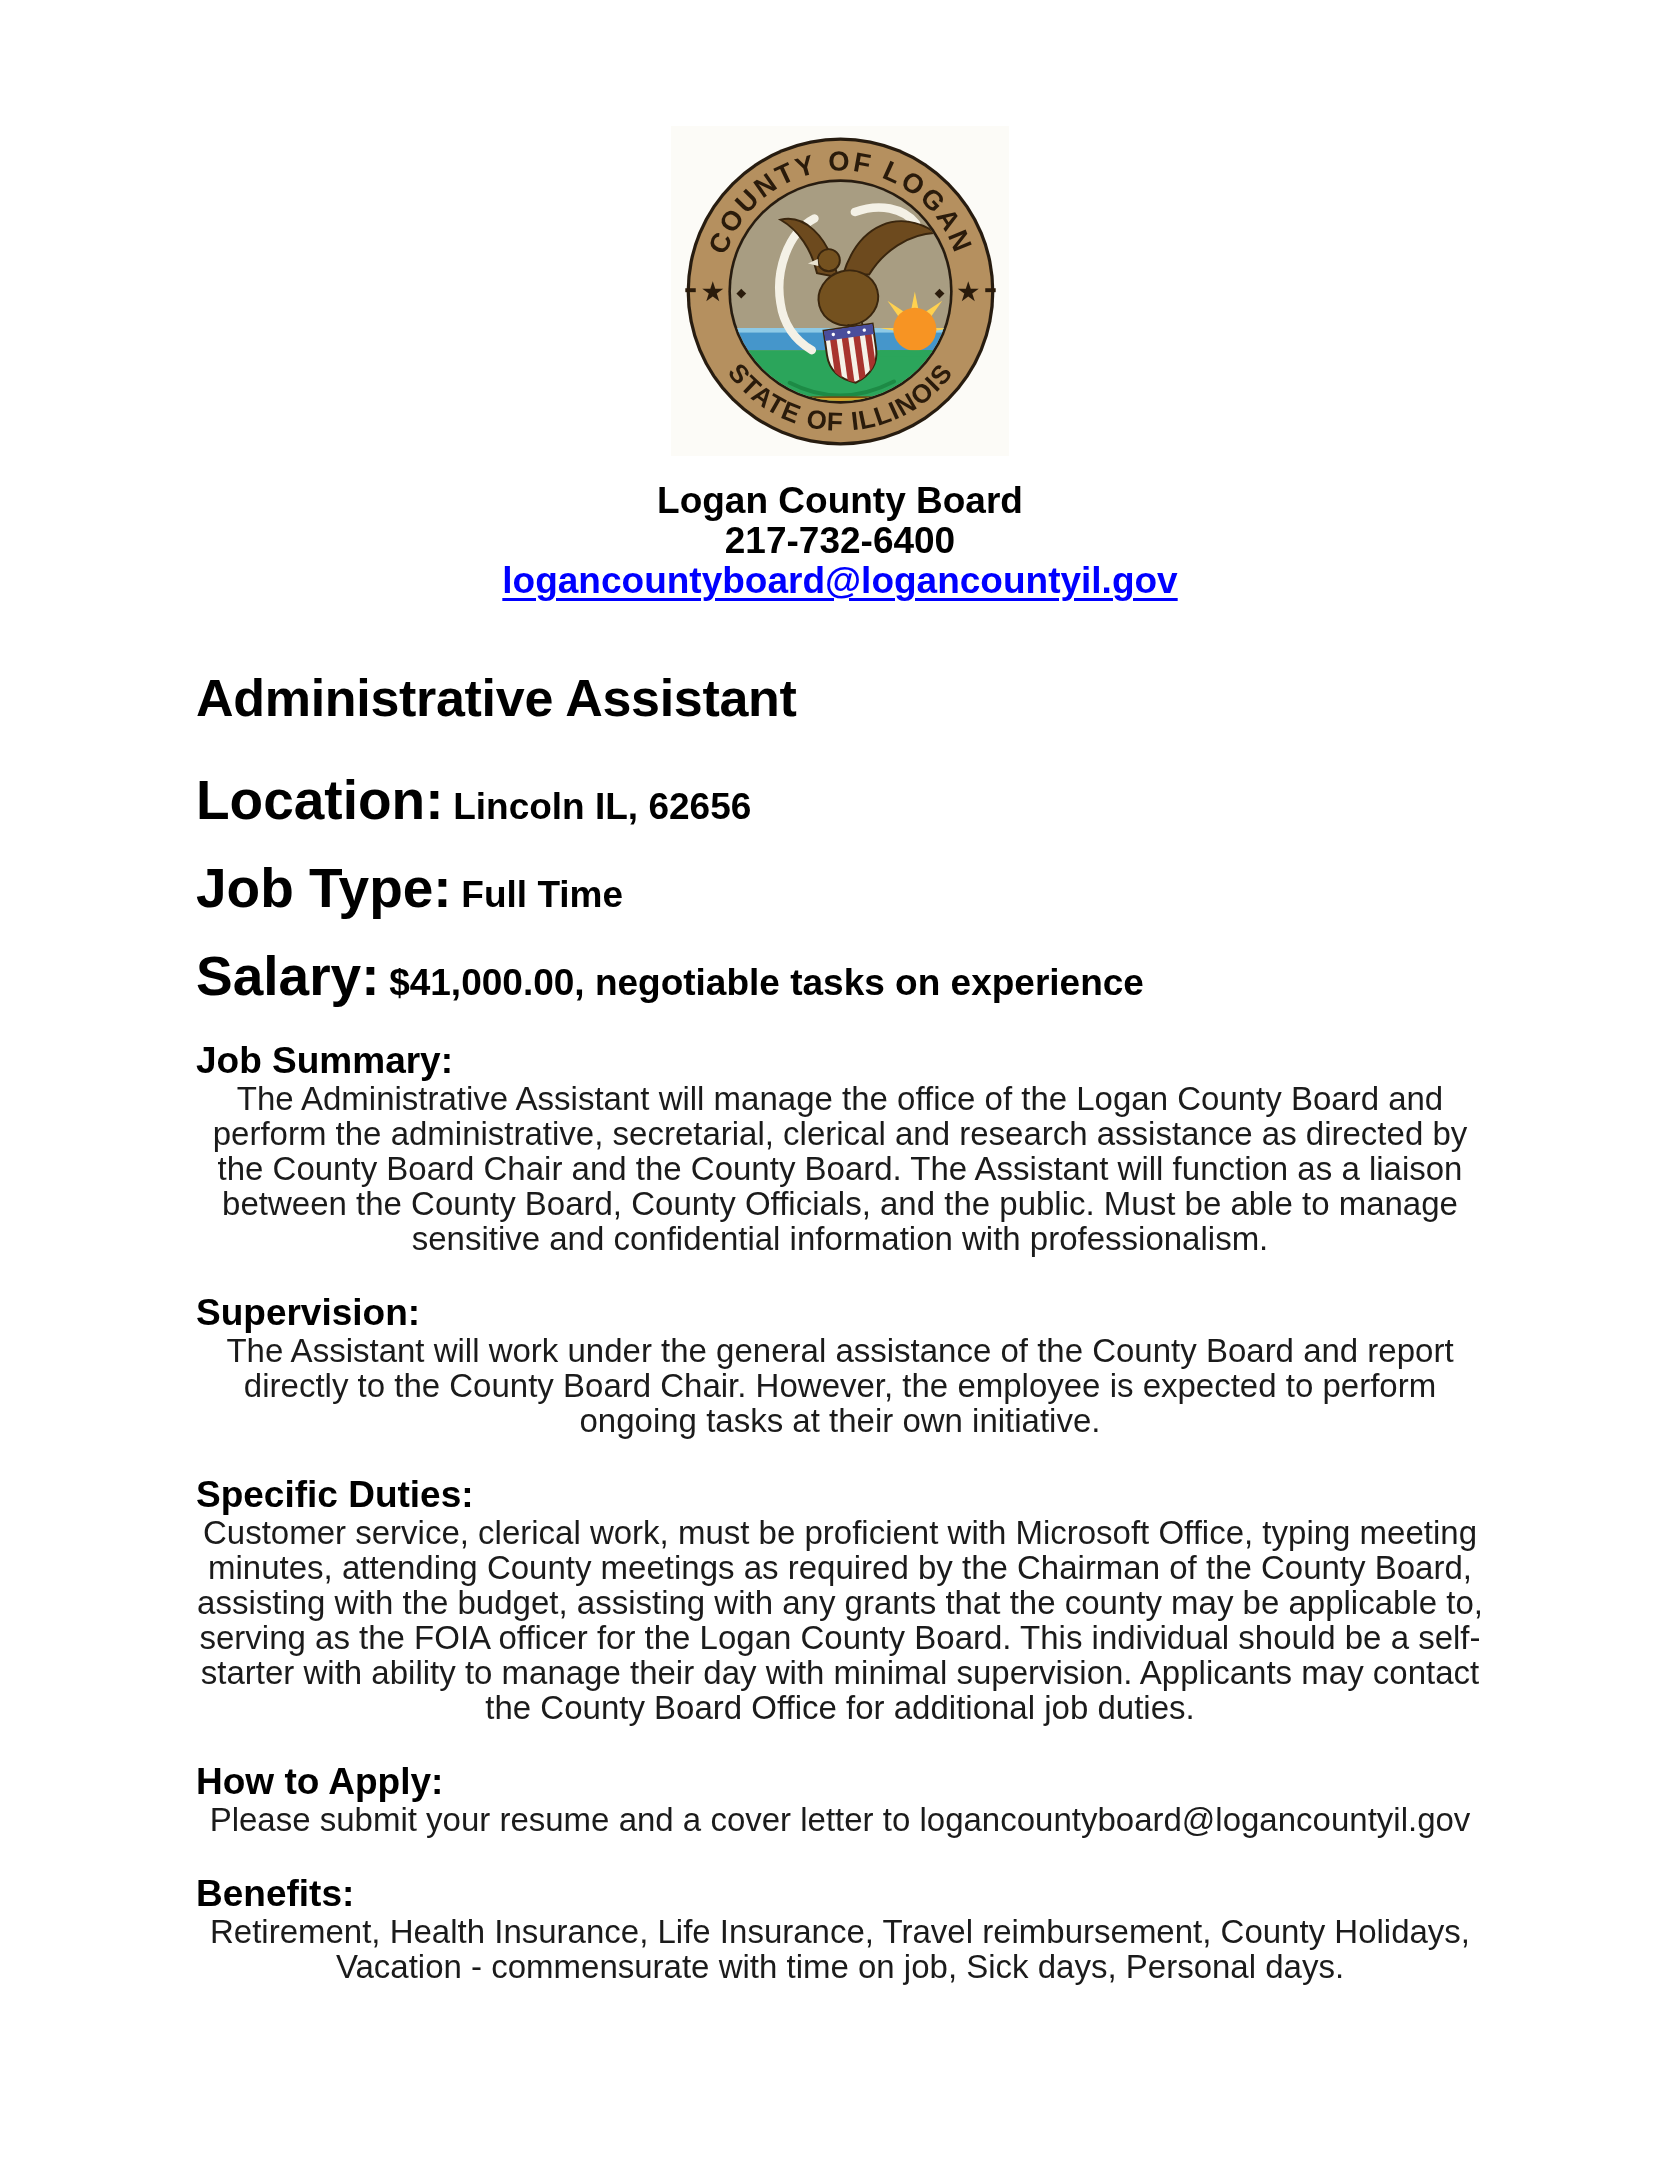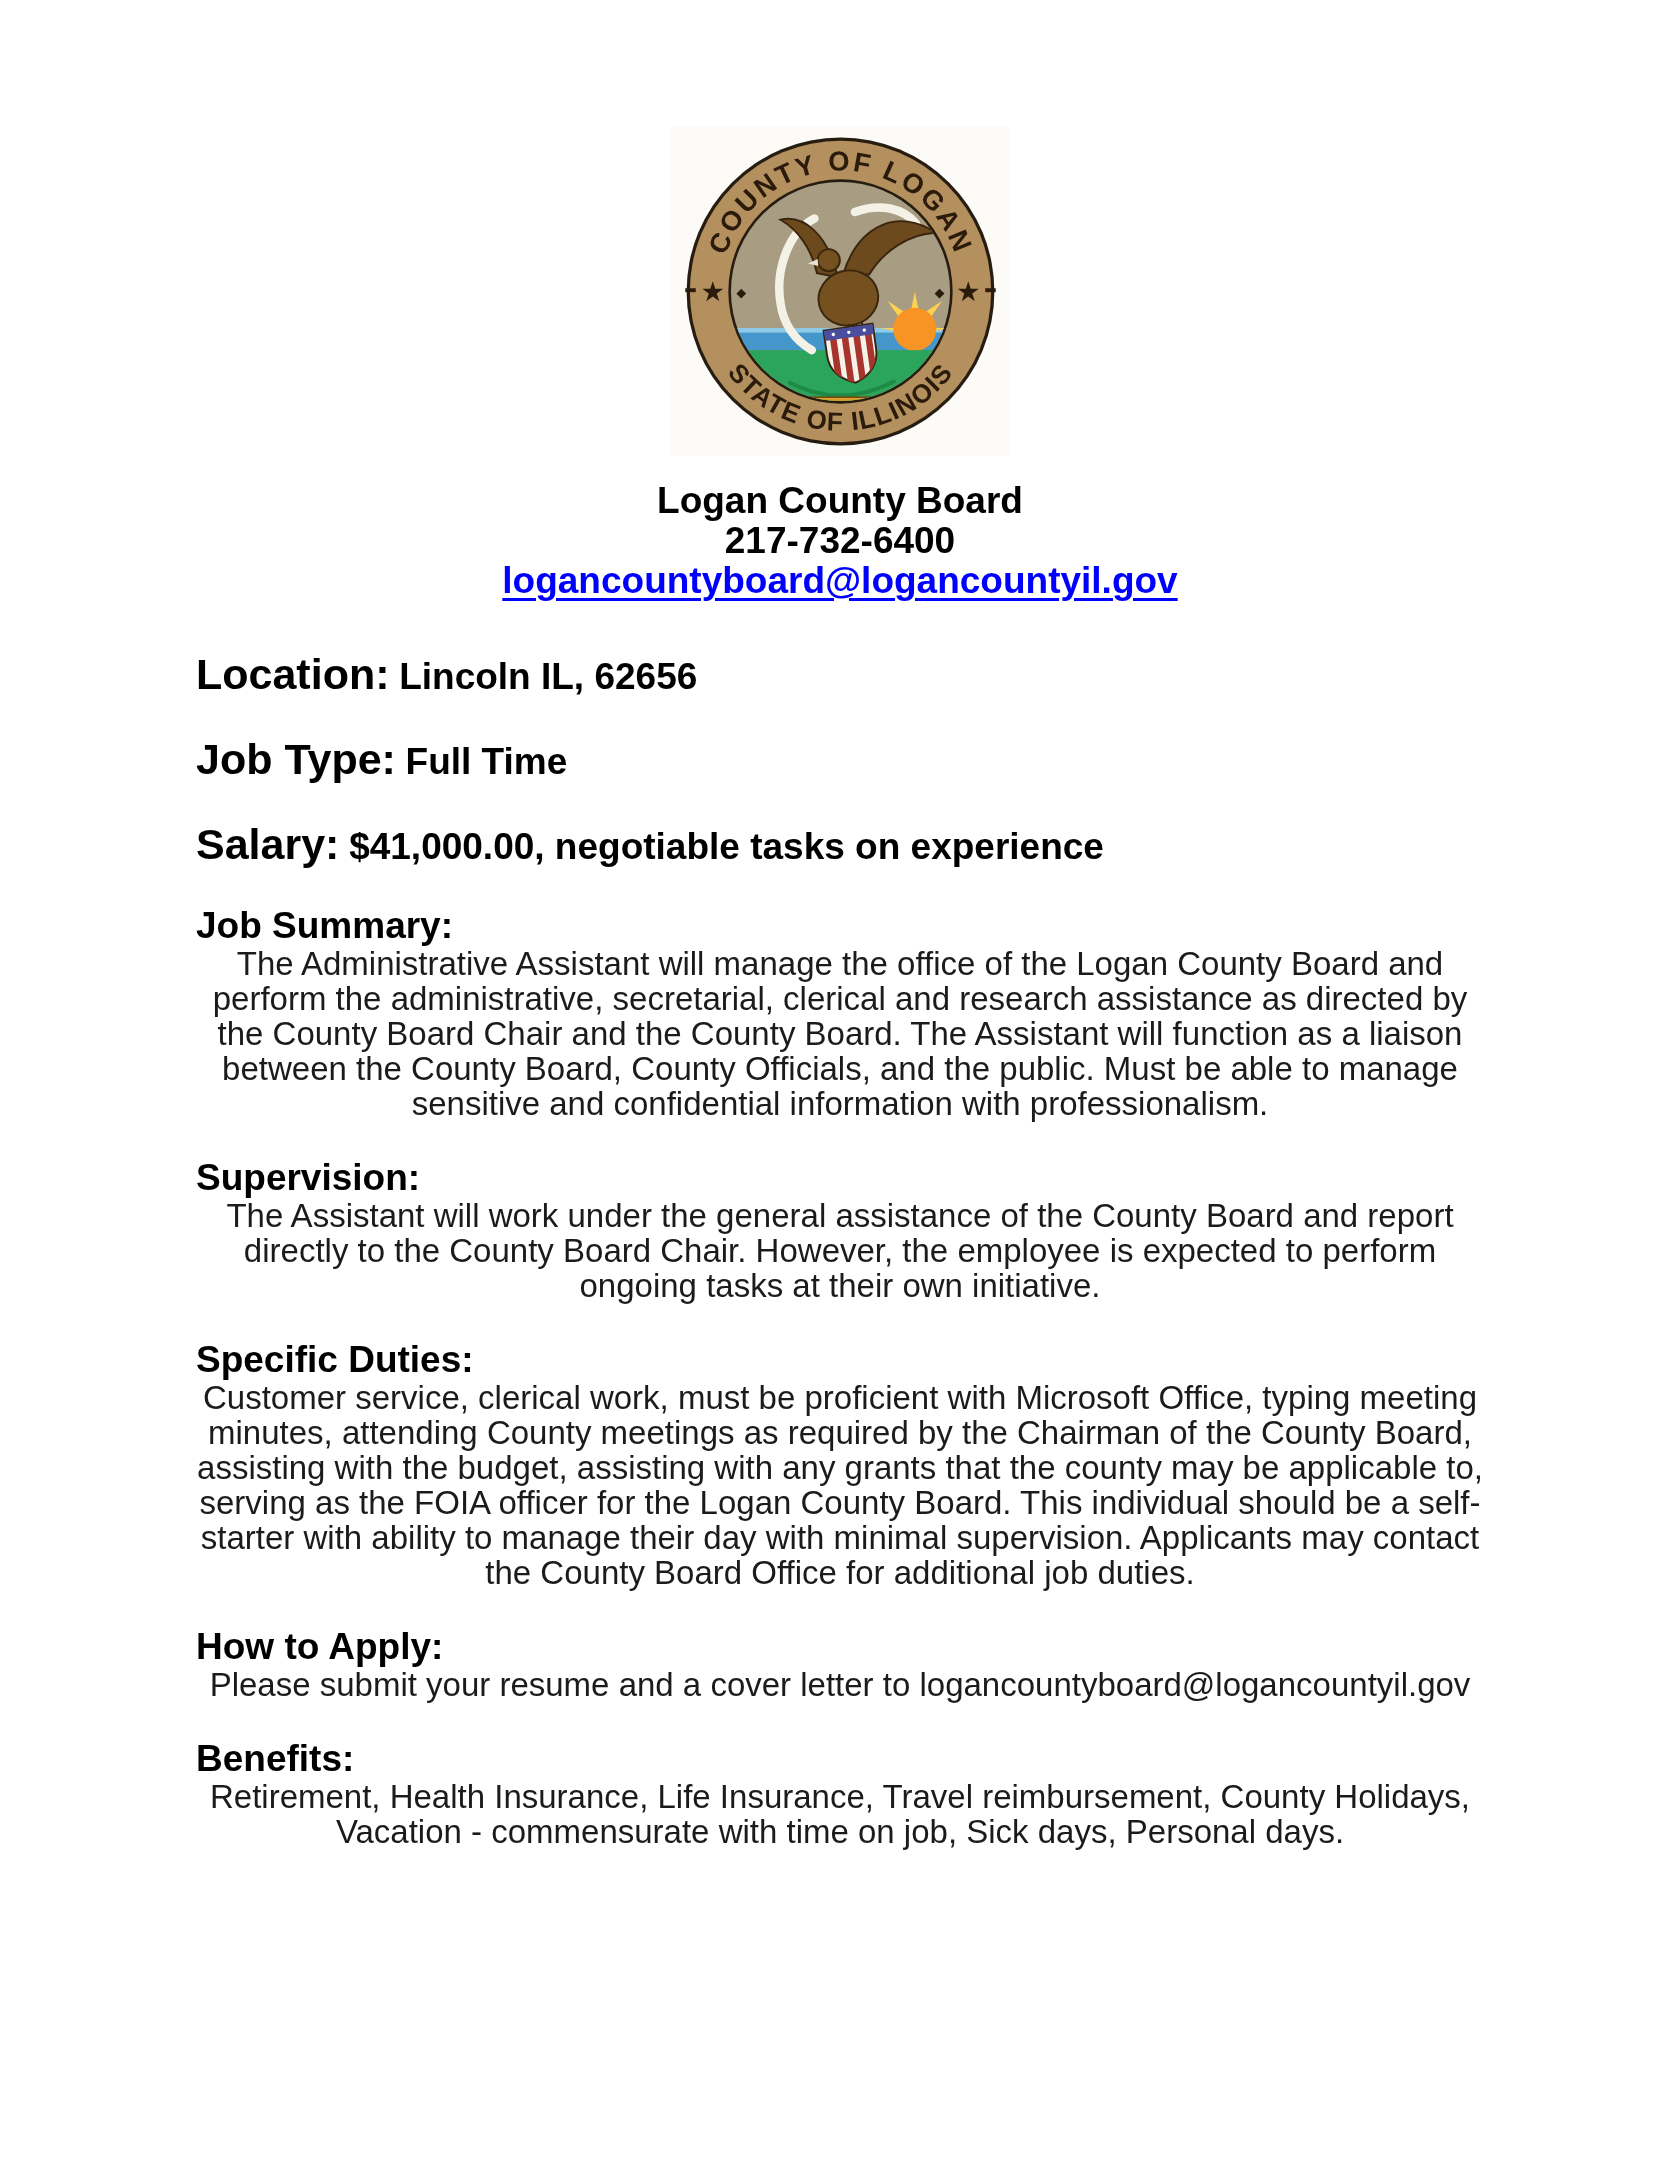--- a/index.html
+++ b/index.html
@@ -42,21 +42,21 @@
   h1.job-title {
     margin:68px 0 0 0;
     font-size:52px;
     line-height:58px;
     font-weight:bold;
     letter-spacing:-0.3px;
   }
   .fields { margin-top:49px; }
   .field-row { margin-top:36px; font-weight:bold; white-space:nowrap; }
   .field-row:first-child { margin-top:0; }
-  .field-label { font-size:43px; line-height:49px;text-align:right; }
+  .field-label { font-size:55px; line-height:49px;text-align:right; }
   .field-value { font-size:37px; margin-left:9.7px; }
   .section { margin-top:36px; }
   .section h2 {
     margin:0;
     font-size:37px;
     line-height:41px;
     font-weight:bold;
     color:#000;
   }
   .section p {
@@ -167,20 +167,21 @@
   </div>
 
   <div class="center-header">
     <div>Logan County Board</div>
     <div>217-732-6400</div>
     <div>
       <a href="#">logancountyboard@logancountyil.gov</a>
     </div>
   </div>
 
+  <h1 class="job-title">Administrative Assistant</h1>
 
   <div class="fields">
     <div class="field-row">
       <span class="field-label">Location:</span><span class="field-value">Lincoln IL, 62656</span>
     </div>
     <div class="field-row">
       <span class="field-label">Job Type:</span><span class="field-value">Full Time</span>
     </div>
     <div class="field-row">
       <span class="field-label">Salary:</span><span class="field-value">$41,000.00, negotiable tasks on experience</span>

